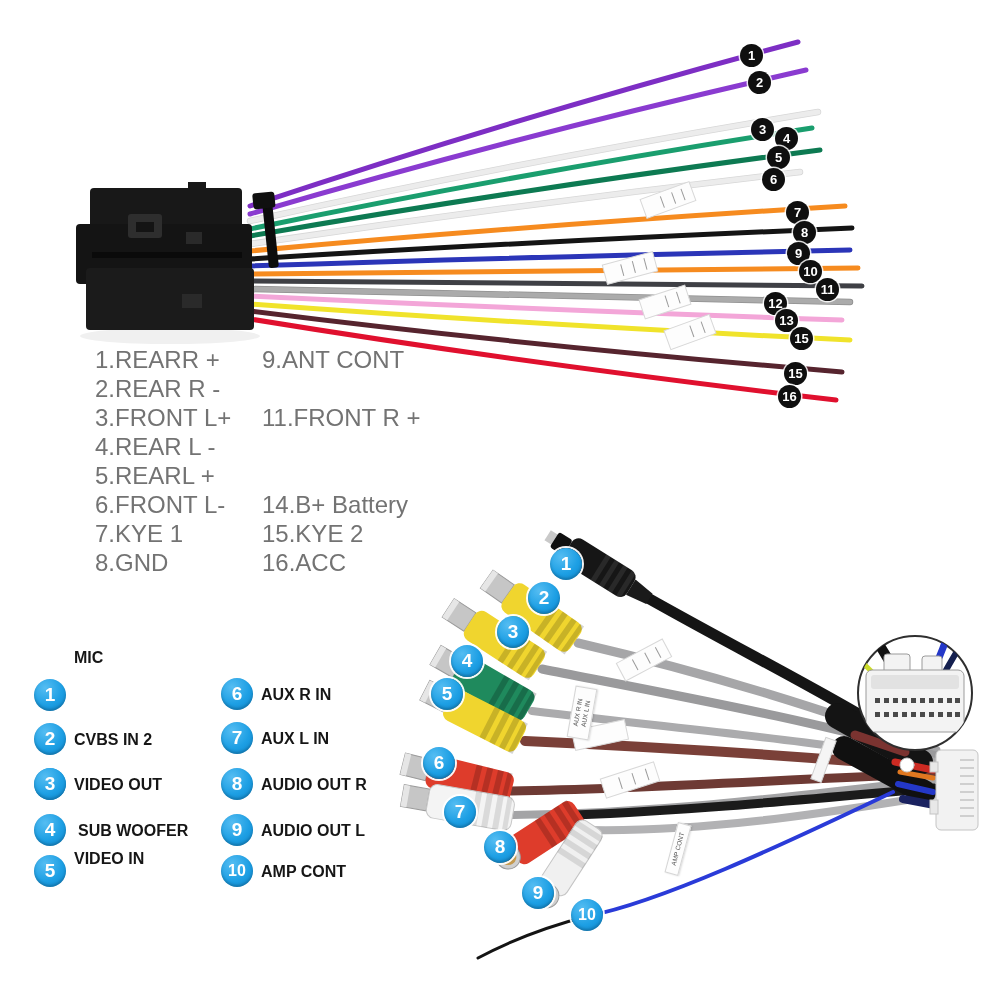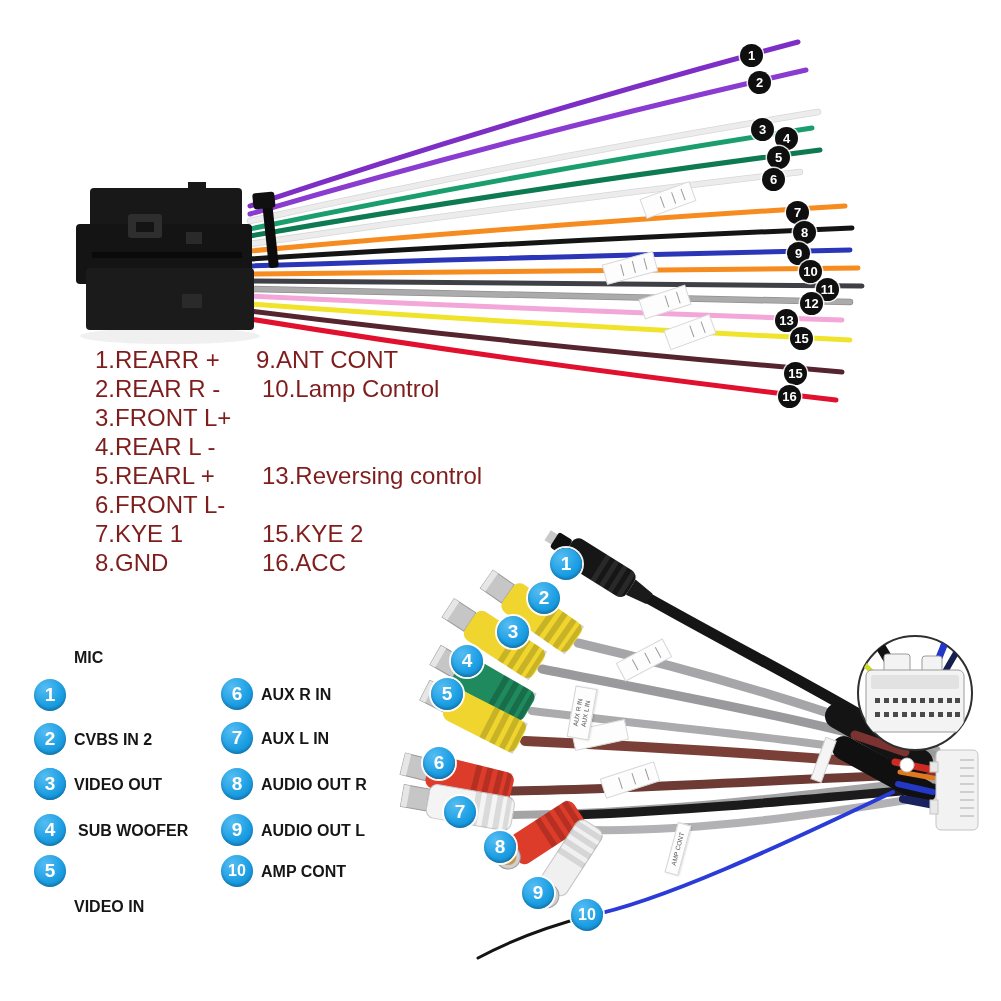--- a/index.html
+++ b/index.html
@@ -10,21 +10,21 @@
   .tb{position:absolute;width:23px;height:23px;border-radius:50%;background:#0f0f0f;
       color:#fff;font:700 13px/23px "Liberation Sans",sans-serif;text-align:center;
       box-shadow:0 0 0 1.5px rgba(255,255,255,.85);}
   
   .bb{position:absolute;width:32px;height:32px;border-radius:50%;
       background:radial-gradient(circle at 35% 28%,#55bdf2 0%,#1d9fe4 55%,#0f86cc 100%);
       color:#fff;font:700 19px/32px "Liberation Sans",sans-serif;text-align:center;
       box-shadow:0 0 0 2px rgba(255,255,255,.95), inset 0 -2px 3px rgba(0,0,0,.22);}
   .bb.sm{font-size:16px;}
   
-  .pl{position:absolute;font:400 24px/29px "Liberation Sans",sans-serif;color:#7f1d1d;white-space:pre;}
+  .pl{position:absolute;font:400 24px/29px "Liberation Sans",sans-serif;color:#737373;white-space:pre;}
   
   .lg{position:absolute;font:700 16px/22px "Liberation Sans",sans-serif;color:#161616;white-space:pre;}
   
   .wtag{position:absolute;background:#fdfdfd;border:1px solid #d5d5d5;color:#555;
         font:400 6.5px/8px "Liberation Sans",sans-serif;padding:2px 1px;text-align:center;
         box-shadow:0 1px 2px rgba(0,0,0,.15);}
 </style>
 </head>
 <body>
 
@@ -309,37 +309,37 @@
 <span class="tb" style="left:748px;top:71px">2</span>
 <span class="tb" style="left:751px;top:118px">3</span>
 <span class="tb" style="left:775px;top:127px">4</span>
 <span class="tb" style="left:767px;top:146px">5</span>
 <span class="tb" style="left:762px;top:168px">6</span>
 <span class="tb" style="left:786px;top:201px">7</span>
 <span class="tb" style="left:793px;top:221px">8</span>
 <span class="tb" style="left:787px;top:242px">9</span>
 <span class="tb" style="left:799px;top:260px">10</span>
 <span class="tb" style="left:816px;top:278px">11</span>
-<span class="tb" style="left:800px;top:292px">12</span>
+<span class="tb" style="left:764px;top:292px">12</span>
 <span class="tb" style="left:775px;top:309px">13</span>
 <span class="tb" style="left:790px;top:327px">15</span>
 <span class="tb" style="left:784px;top:362px">15</span>
 <span class="tb" style="left:778px;top:385px">16</span>
 
 <div class="pl" style="left:95px;top:345px">1.REARR +</div>
 <div class="pl" style="left:95px;top:374px">2.REAR R -</div>
 <div class="pl" style="left:95px;top:403px">3.FRONT L+</div>
 <div class="pl" style="left:95px;top:432px">4.REAR L -</div>
 <div class="pl" style="left:95px;top:461px">5.REARL +</div>
 <div class="pl" style="left:95px;top:490px">6.FRONT L-</div>
 <div class="pl" style="left:95px;top:519px">7.KYE 1</div>
 <div class="pl" style="left:95px;top:548px">8.GND</div>
-<div class="pl" style="left:256px;top:345px">9.ANT CONT</div>
-<div class="pl" style="left:262px;top:374px">10.Lamp Control</div>
-<div class="pl" style="left:262px;top:461px">13.Reversing control</div>
+<div class="pl" style="left:262px;top:345px">9.ANT CONT</div>
+<div class="pl" style="left:262px;top:403px">11.FRONT R +</div>
+<div class="pl" style="left:262px;top:490px">14.B+ Battery</div>
 <div class="pl" style="left:262px;top:519px">15.KYE 2</div>
 <div class="pl" style="left:262px;top:548px">16.ACC</div>
 
 <span class="bb" style="left:550px;top:548px">1</span>
 <span class="bb" style="left:528px;top:582px">2</span>
 <span class="bb" style="left:497px;top:616px">3</span>
 <span class="bb" style="left:451px;top:645px">4</span>
 <span class="bb" style="left:431px;top:678px">5</span>
 <span class="bb" style="left:423px;top:747px">6</span>
 <span class="bb" style="left:444px;top:796px">7</span>
@@ -350,21 +350,21 @@
 <span class="bb" style="left:34px;top:679px">1</span>
 <div class="lg" style="left:74px;top:647px">MIC</div>
 <span class="bb" style="left:34px;top:723px">2</span>
 <div class="lg" style="left:74px;top:729px">CVBS IN 2</div>
 <span class="bb" style="left:34px;top:768px">VIDEO OUT</span>
 <span class="bb" style="left:34px;top:768px">3</span>
 <div class="lg" style="left:74px;top:774px">VIDEO OUT</div>
 <span class="bb" style="left:34px;top:814px">4</span>
 <div class="lg" style="left:78px;top:820px">SUB WOOFER</div>
 <span class="bb" style="left:34px;top:855px">5</span>
-<div class="lg" style="left:74px;top:896px">VIDEO IN</div>
+<div class="lg" style="left:74px;top:848px">VIDEO IN</div>
 <span class="bb" style="left:221px;top:678px">6</span>
 <div class="lg" style="left:261px;top:684px">AUX R IN</div>
 <span class="bb" style="left:221px;top:722px">7</span>
 <div class="lg" style="left:261px;top:728px">AUX L IN</div>
 <span class="bb" style="left:221px;top:768px">8</span>
 <div class="lg" style="left:261px;top:774px">AUDIO OUT R</div>
 <span class="bb" style="left:221px;top:814px">9</span>
 <div class="lg" style="left:261px;top:820px">AUDIO OUT L</div>
 <span class="bb sm" style="left:221px;top:855px">10</span>
 <div class="lg" style="left:261px;top:861px">AMP CONT</div>

